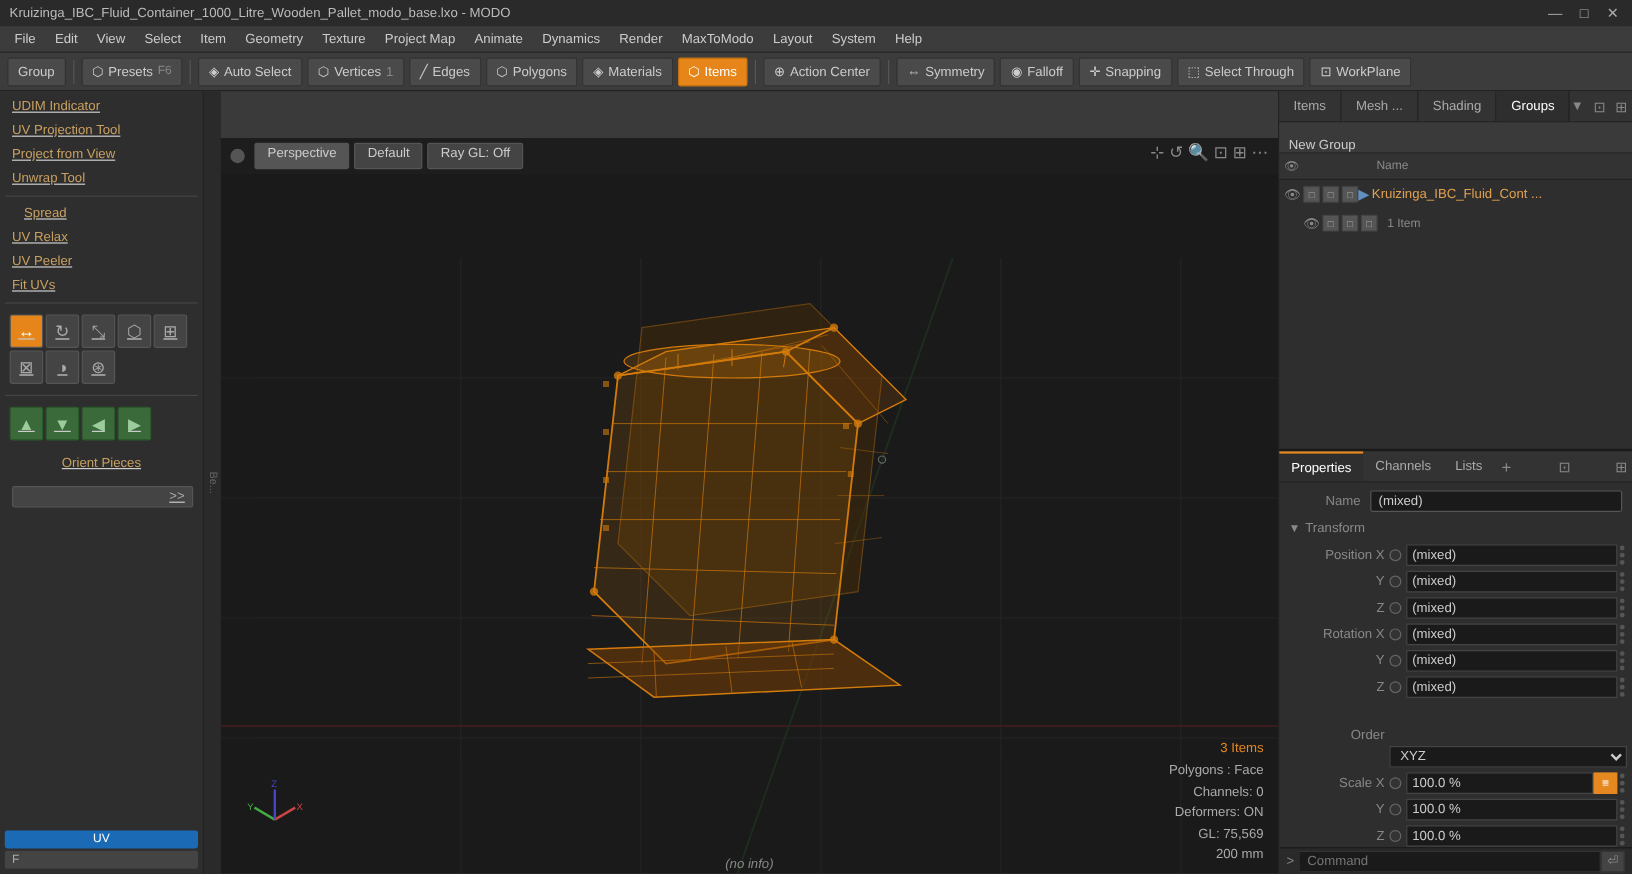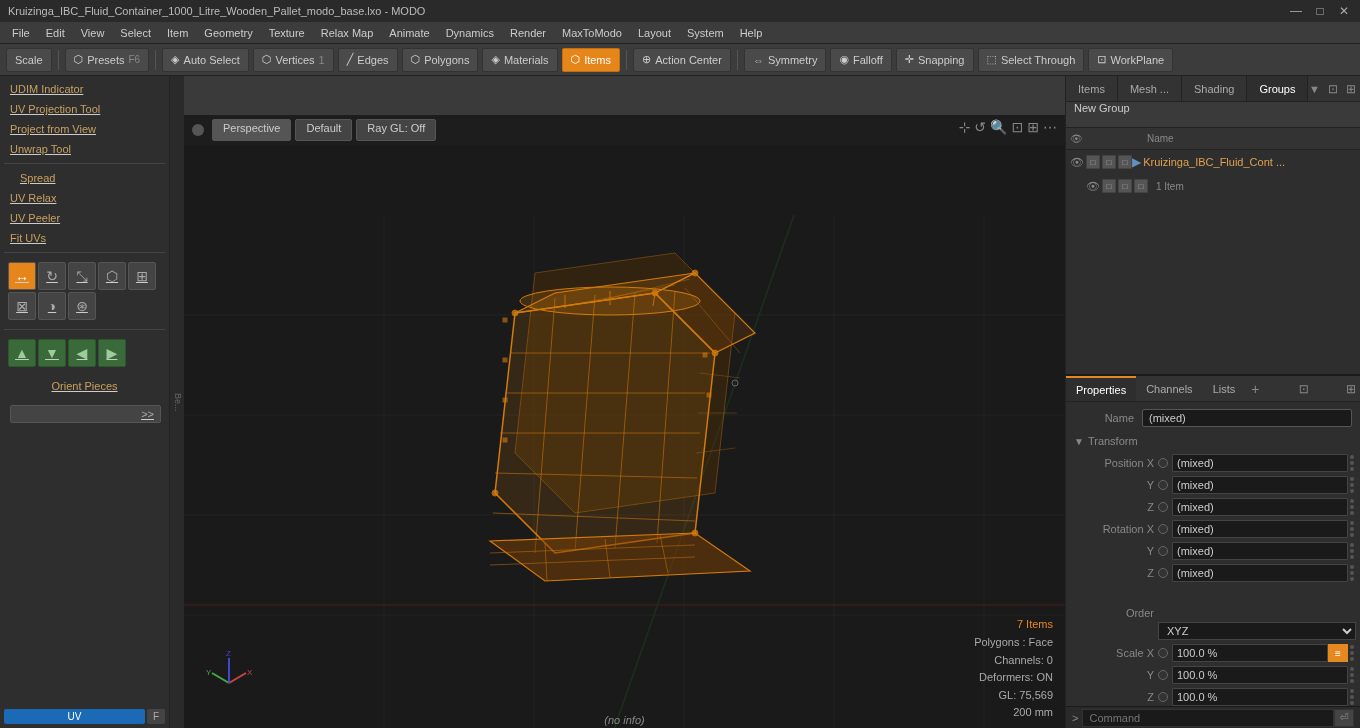--- a/index.html
+++ b/index.html
@@ -67,21 +67,21 @@
     
     #right-panel { width: 295px; background: #2e2e2e; border-left: 1px solid #222; display: flex; flex-direction: column; }
 
     
     #right-top { flex: 0 0 300px; display: flex; flex-direction: column; border-bottom: 2px solid #1a1a1a; }
     #right-top-tabs { display: flex; align-items: center; background: #333; border-bottom: 1px solid #222; height: 26px; }
     .rt-tab { padding: 0 12px; height: 100%; display: flex; align-items: center; cursor: pointer; color: #aaa; font-size: 11px; border-right: 1px solid #222; }
     .rt-tab.active { background: #2e2e2e; color: #fff; }
     .rt-tab-expand { margin-left: auto; margin-right: 4px; color: #888; cursor: pointer; }
     .rt-expand-icon { color: #888; cursor: pointer; font-size: 12px; padding: 0 4px; }
-    #new-group-bar { background: #3a3a3a; border-bottom: 1px solid #222; height: 26px; display: flex; align-items: flex-start; padding: 0 8px; }
+    #new-group-bar { background: #3a3a3a; border-bottom: 1px solid #222; height: 26px; display: flex; align-items: flex-end; padding: 0 8px; }
     #new-group-btn { color: #ccc; font-size: 11px; cursor: pointer; }
     #items-list-header { display: flex; background: #333; height: 22px; border-bottom: 1px solid #222; }
     .il-col { flex: 1; padding: 0 4px; display: flex; align-items: center; color: #888; font-size: 10px; }
     .il-col.name-col { flex: 3; }
     #items-list { flex: 1; overflow-y: auto; }
     .item-row { display: flex; align-items: center; padding: 2px 4px; height: 24px; cursor: pointer; }
     .item-eye { color: #888; margin-right: 2px; font-size: 11px; }
     .item-icons { display: flex; gap: 2px; align-items: center; }
     .item-icon-sm { width: 14px; height: 14px; background: #555; border: 1px solid #444; border-radius: 1px; display: flex; align-items: center; justify-content: center; font-size: 8px; color: #aaa; }
     .item-name { color: #e0a050; font-size: 11px; flex: 1; overflow: hidden; text-overflow: ellipsis; white-space: nowrap; }
@@ -137,33 +137,33 @@
 </div>
 
 <div id="menubar">
   <div class="menu-item">File</div>
   <div class="menu-item">Edit</div>
   <div class="menu-item">View</div>
   <div class="menu-item">Select</div>
   <div class="menu-item">Item</div>
   <div class="menu-item">Geometry</div>
   <div class="menu-item">Texture</div>
-  <div class="menu-item">Relax Map</div>
+  <div class="menu-item">Project Map</div>
   <div class="menu-item">Animate</div>
   <div class="menu-item">Dynamics</div>
   <div class="menu-item">Render</div>
   <div class="menu-item">MaxToModo</div>
   <div class="menu-item">Layout</div>
   <div class="menu-item">System</div>
   <div class="menu-item">Help</div>
 </div>
 
 <div id="toolbar">
   <div class="tool-btn">
-    <span>Scale</span>
+    <span>Group</span>
   </div>
   <div class="tool-sep"></div>
   <div class="tool-btn">
     <span>⬡</span>
     <span>Presets</span>
     <span style="color:#888;font-size:10px;">F6</span>
   </div>
   <div class="tool-sep"></div>
   <div class="tool-btn">
     <span>◈</span>
@@ -256,21 +256,21 @@
       <div style="padding:4px;text-align:center;">
         <div class="left-tool-item">Orient Pieces</div>
       </div>
 
       <div style="padding:4px;display:flex;gap:2px;align-items:center;">
         <div style="flex:1;"></div>
         <div class="expand-btn">&gt;&gt;</div>
       </div>
     </div>
 
-    <div style="display:flex;padding:4px;gap:2px;">
+    <div style="display:flex;padding:4px;gap:2px;flex-direction:column;">
       <div class="uv-tag">UV</div>
       <div style="background:#444;color:#aaa;padding:2px 6px;font-size:10px;border-radius:2px;cursor:pointer;">F</div>
     </div>
   </div>
 
   <div class="side-strip">
     <div class="side-label">Be...</div>
 
   </div>
 
@@ -380,21 +380,21 @@
           <line x1="25" y1="35" x2="42" y2="25" stroke="#cc4444" stroke-width="2"></line>
           <line x1="25" y1="35" x2="8" y2="25" stroke="#44aa44" stroke-width="2"></line>
           <line x1="25" y1="35" x2="25" y2="10" stroke="#4444cc" stroke-width="2"></line>
           <text x="43" y="27" fill="#cc4444" font-size="8">X</text>
           <text x="2" y="27" fill="#44aa44" font-size="8">Y</text>
           <text x="22" y="8" fill="#4444cc" font-size="8">Z</text>
         </svg>
       </div>
 
       <div id="viewport-info">
-        <div><span class="highlight">7 Items</span></div>
+        <div><span class="highlight">3 Items</span></div>
         <div>Polygons : Face</div>
         <div>Channels: 0</div>
         <div>Deformers: ON</div>
         <div>GL: 75,569</div>
         <div>200 mm</div>
       </div>
 
       <div id="viewport-status">
         <span>(no info)</span>
       </div>

